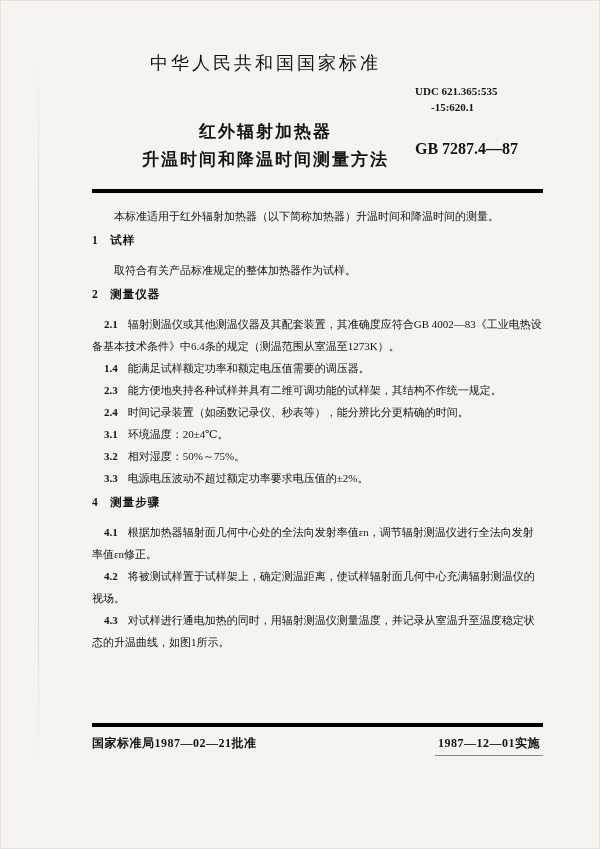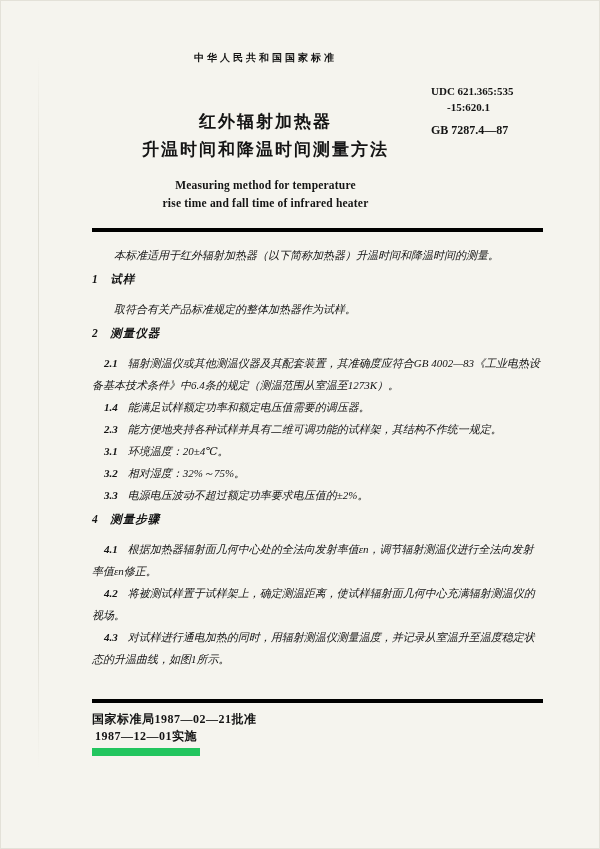--- a/index.html
+++ b/index.html
@@ -36,22 +36,22 @@
 
   
   .header { position: relative; }
 
   .header-center {
     margin-right: 104px;   
     text-align: center;
   }
 
   .std-label {
-    font-size: 10px;
-    font-weight: bold;
+    font-size: 18px;
+    font-weight: normal;
     letter-spacing: 3px;
     margin-bottom: 23px;
     white-space: nowrap;
   }
 
   .doc-title {
     font-size: 17px;
     font-weight: bold;
     letter-spacing: 2px;
     line-height: 1.65;
@@ -62,43 +62,42 @@
     margin-top: 13px;
     font-size: 11.5px;
     font-weight: bold;
     line-height: 1.55;
     letter-spacing: .2px;
   }
 
   .right-codes {
     position: absolute;
     top: 33px;
-    right: 0;
+    right: 16px;
     width: 112px;
     font-size: 11px;
     font-weight: bold;
     line-height: 1.45;
     text-align: left;
   }
   .udc-line2 { margin-left: 16px; }
-  .gb-number { margin-top: 6px; font-size: 12px; white-space: nowrap; }
+  .gb-number { margin-top: 21px; font-size: 16px; white-space: nowrap; }
 
   .thick-rule {
     height: 4px;
     background: #000;
     border: none;
     margin-top: 15px;
   }
 
   
   .doc-body {
     font-size: 11px;
     line-height: 2.0;
     margin-top: 12px;
-    font-style: italic;
   }
 
   .para       { text-indent: 2em; }
   .clause     { text-indent: 1.1em; }
   .clause .num { font-weight: bold; margin-right: .9em; margin-top: 12px; }
 
   .sec-heading {
     font-size: 11.5px;
     font-weight: bold;
     margin-top: 2px;
@@ -112,49 +111,44 @@
 
   .footer .thick-rule { margin: 0 0 8px 0; }
 
   .footer-row {
     display: flex;
     justify-content: space-between;
     align-items: flex-start;
     font-size: 12px;
     font-weight: bold;
     letter-spacing: .5px;
-    flex-direction: column;
   }
 
   .impl-date {
-    border-bottom: 8px solid #22c55e;
+    border-bottom: 1px solid #22c55e;
     padding: 0 3px 3px 3px;
   }
 </style>
 </head>
 <body>
 
 <div class="page">
 
   <div class="scan-edge"></div>
 
   <div class="header">
 
     <div class="header-center">
       <div class="std-label">中华人民共和国国家标准</div>
 
       <div class="doc-title">
         <div>红外辐射加热器</div>
         <div>升温时间和降温时间测量方法</div>
       </div>
 
-      <div class="en-title">
-        <div>Measuring method for temperature</div>
-        <div>rise time and fall time of infrared heater</div>
-      </div>
     </div>
 
     <div class="right-codes">
       <div>UDC 621.365:535</div>
       <div class="udc-line2">-15:620.1</div>
       <div class="gb-number">GB 7287.4—87</div>
     </div>
   </div>
 
   <hr class="thick-rule">
@@ -163,23 +157,24 @@
 
     <p class="para">本标准适用于红外辐射加热器（以下简称加热器）升温时间和降温时间的测量。</p>
 
     <h2 class="sec-heading"><span class="num">1</span><span>试样</span></h2>
     <p class="para">取符合有关产品标准规定的整体加热器作为试样。</p>
 
     <h2 class="sec-heading"><span class="num">2</span><span>测量仪器</span></h2>
     <p class="clause"><span class="num">2.1</span><span>辐射测温仪或其他测温仪器及其配套装置，其准确度应符合GB 4002—83《工业电热设备基本技术条件》中6.4条的规定（测温范围从室温至1273K）。</span></p>
     <p class="clause"><span class="num">1.4</span><span>能满足试样额定功率和额定电压值需要的调压器。</span></p>
     <p class="clause"><span class="num">2.3</span><span>能方便地夹持各种试样并具有二维可调功能的试样架，其结构不作统一规定。</span></p>
+    <p class="clause"><span class="num">2.4</span><span>时间记录装置（如函数记录仪、秒表等），能分辨比分更精确的时间。</span></p>
 
     <p class="clause"><span class="num">3.1</span><span>环境温度：20±4℃。</span></p>
-    <p class="clause"><span class="num">3.2</span><span>相对湿度：32%～75%。</span></p>
+    <p class="clause"><span class="num">3.2</span><span>相对湿度：50%～75%。</span></p>
     <p class="clause"><span class="num">3.3</span><span>电源电压波动不超过额定功率要求电压值的±2%。</span></p>
 
     <h2 class="sec-heading"><span class="num">4</span><span>测量步骤</span></h2>
     <p class="clause"><span class="num">4.1</span><span>根据加热器辐射面几何中心处的全法向发射率值εn，调节辐射测温仪进行全法向发射率值εn修正。</span></p>
     <p class="clause"><span class="num">4.2</span><span>将被测试样置于试样架上，确定测温距离，使试样辐射面几何中心充满辐射测温仪的视场。</span></p>
     <p class="clause"><span class="num">4.3</span><span>对试样进行通电加热的同时，用辐射测温仪测量温度，并记录从室温升至温度稳定状态的升温曲线，如图1所示。</span></p>
 
   </main>
 
   <div class="footer">

